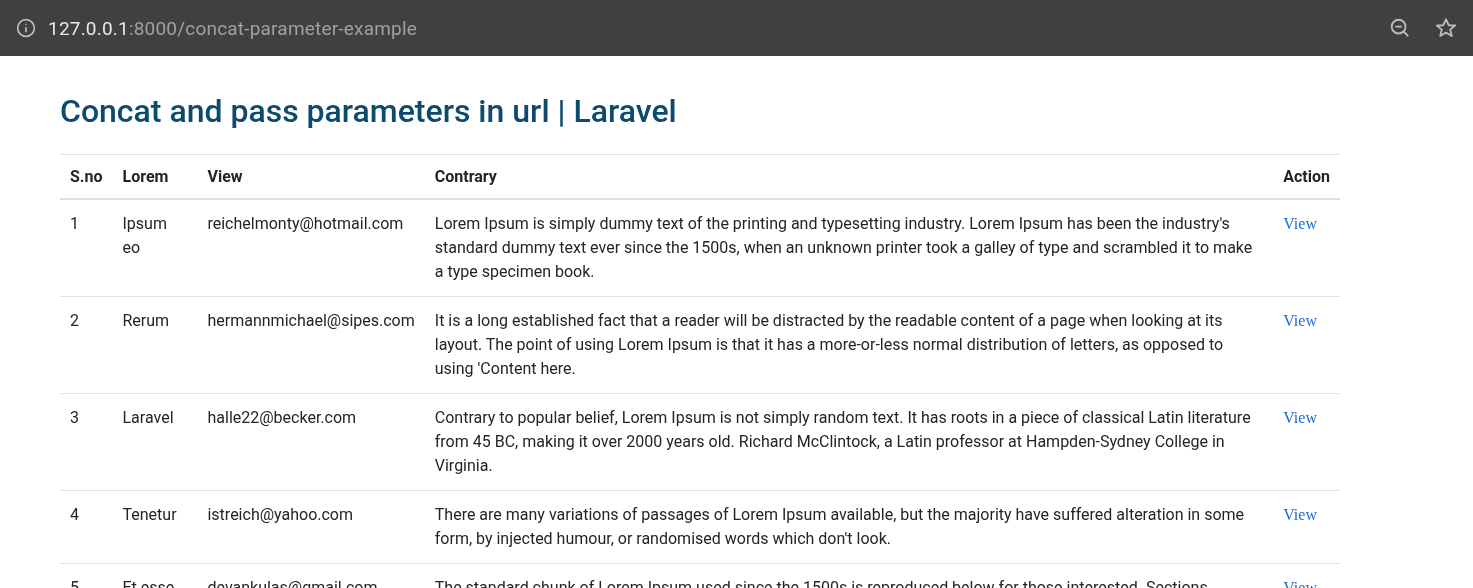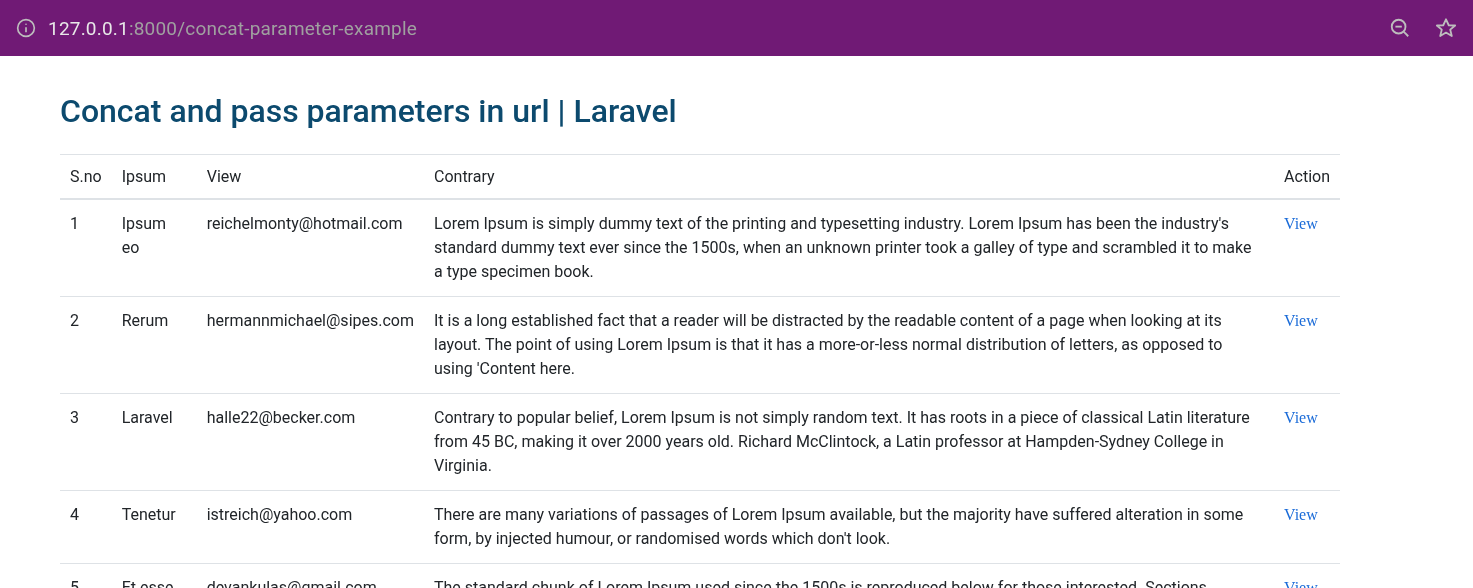--- a/index.html
+++ b/index.html
@@ -3,21 +3,21 @@
   <meta charset="utf-8">
   <style>
     * { box-sizing: border-box; margin: 0; padding: 0; }
     body {
       font-family: -apple-system, BlinkMacSystemFont, "Segoe UI", Roboto, "Helvetica Neue", Arial, sans-serif;
       background: #fff;
       color: #212529;
       width: 1473px;
     }
     .browser-bar {
-      background: #701a75;
+      background: #404040;
       height: 56px;
       display: flex;
       align-items: center;
       padding: 0 16px;
     }
     .url-wrap {
       display: flex;
       align-items: center;
       flex: 1;
       gap: 12px;
@@ -55,21 +55,21 @@
       line-height: 1.2;
     }
 
     table.data-table {
       width: 100%;
       border-collapse: collapse;
       font-size: 16px;
     }
     .data-table thead th {
       text-align: left;
-      font-weight: 400;
+      font-weight: 700;
       color: #212529;
       padding: 12px 10px;
       border-bottom: 2px solid #dee2e6;
       border-top: 1px solid #dee2e6;
       vertical-align: top;
     }
     .data-table tbody td {
       padding: 12px 10px;
       border-top: 1px solid #dee2e6;
       vertical-align: top;
@@ -118,21 +118,21 @@
 
 <div class="container">
   <div class="page-title-row">
     <h2 class="page-title">Concat and pass parameters in url | Laravel</h2>
   </div>
 
   <table class="data-table">
     <thead>
       <tr>
         <th>S.no</th>
-        <th>Ipsum</th>
+        <th>Lorem</th>
         <th>View</th>
         <th>Contrary</th>
         <th>Action</th>
       </tr>
     </thead>
     <tbody id="tbody">
         <tr>
           <td>1</td>
           <td>Ipsum eo</td>
           <td>reichelmonty@hotmail.com</td>

